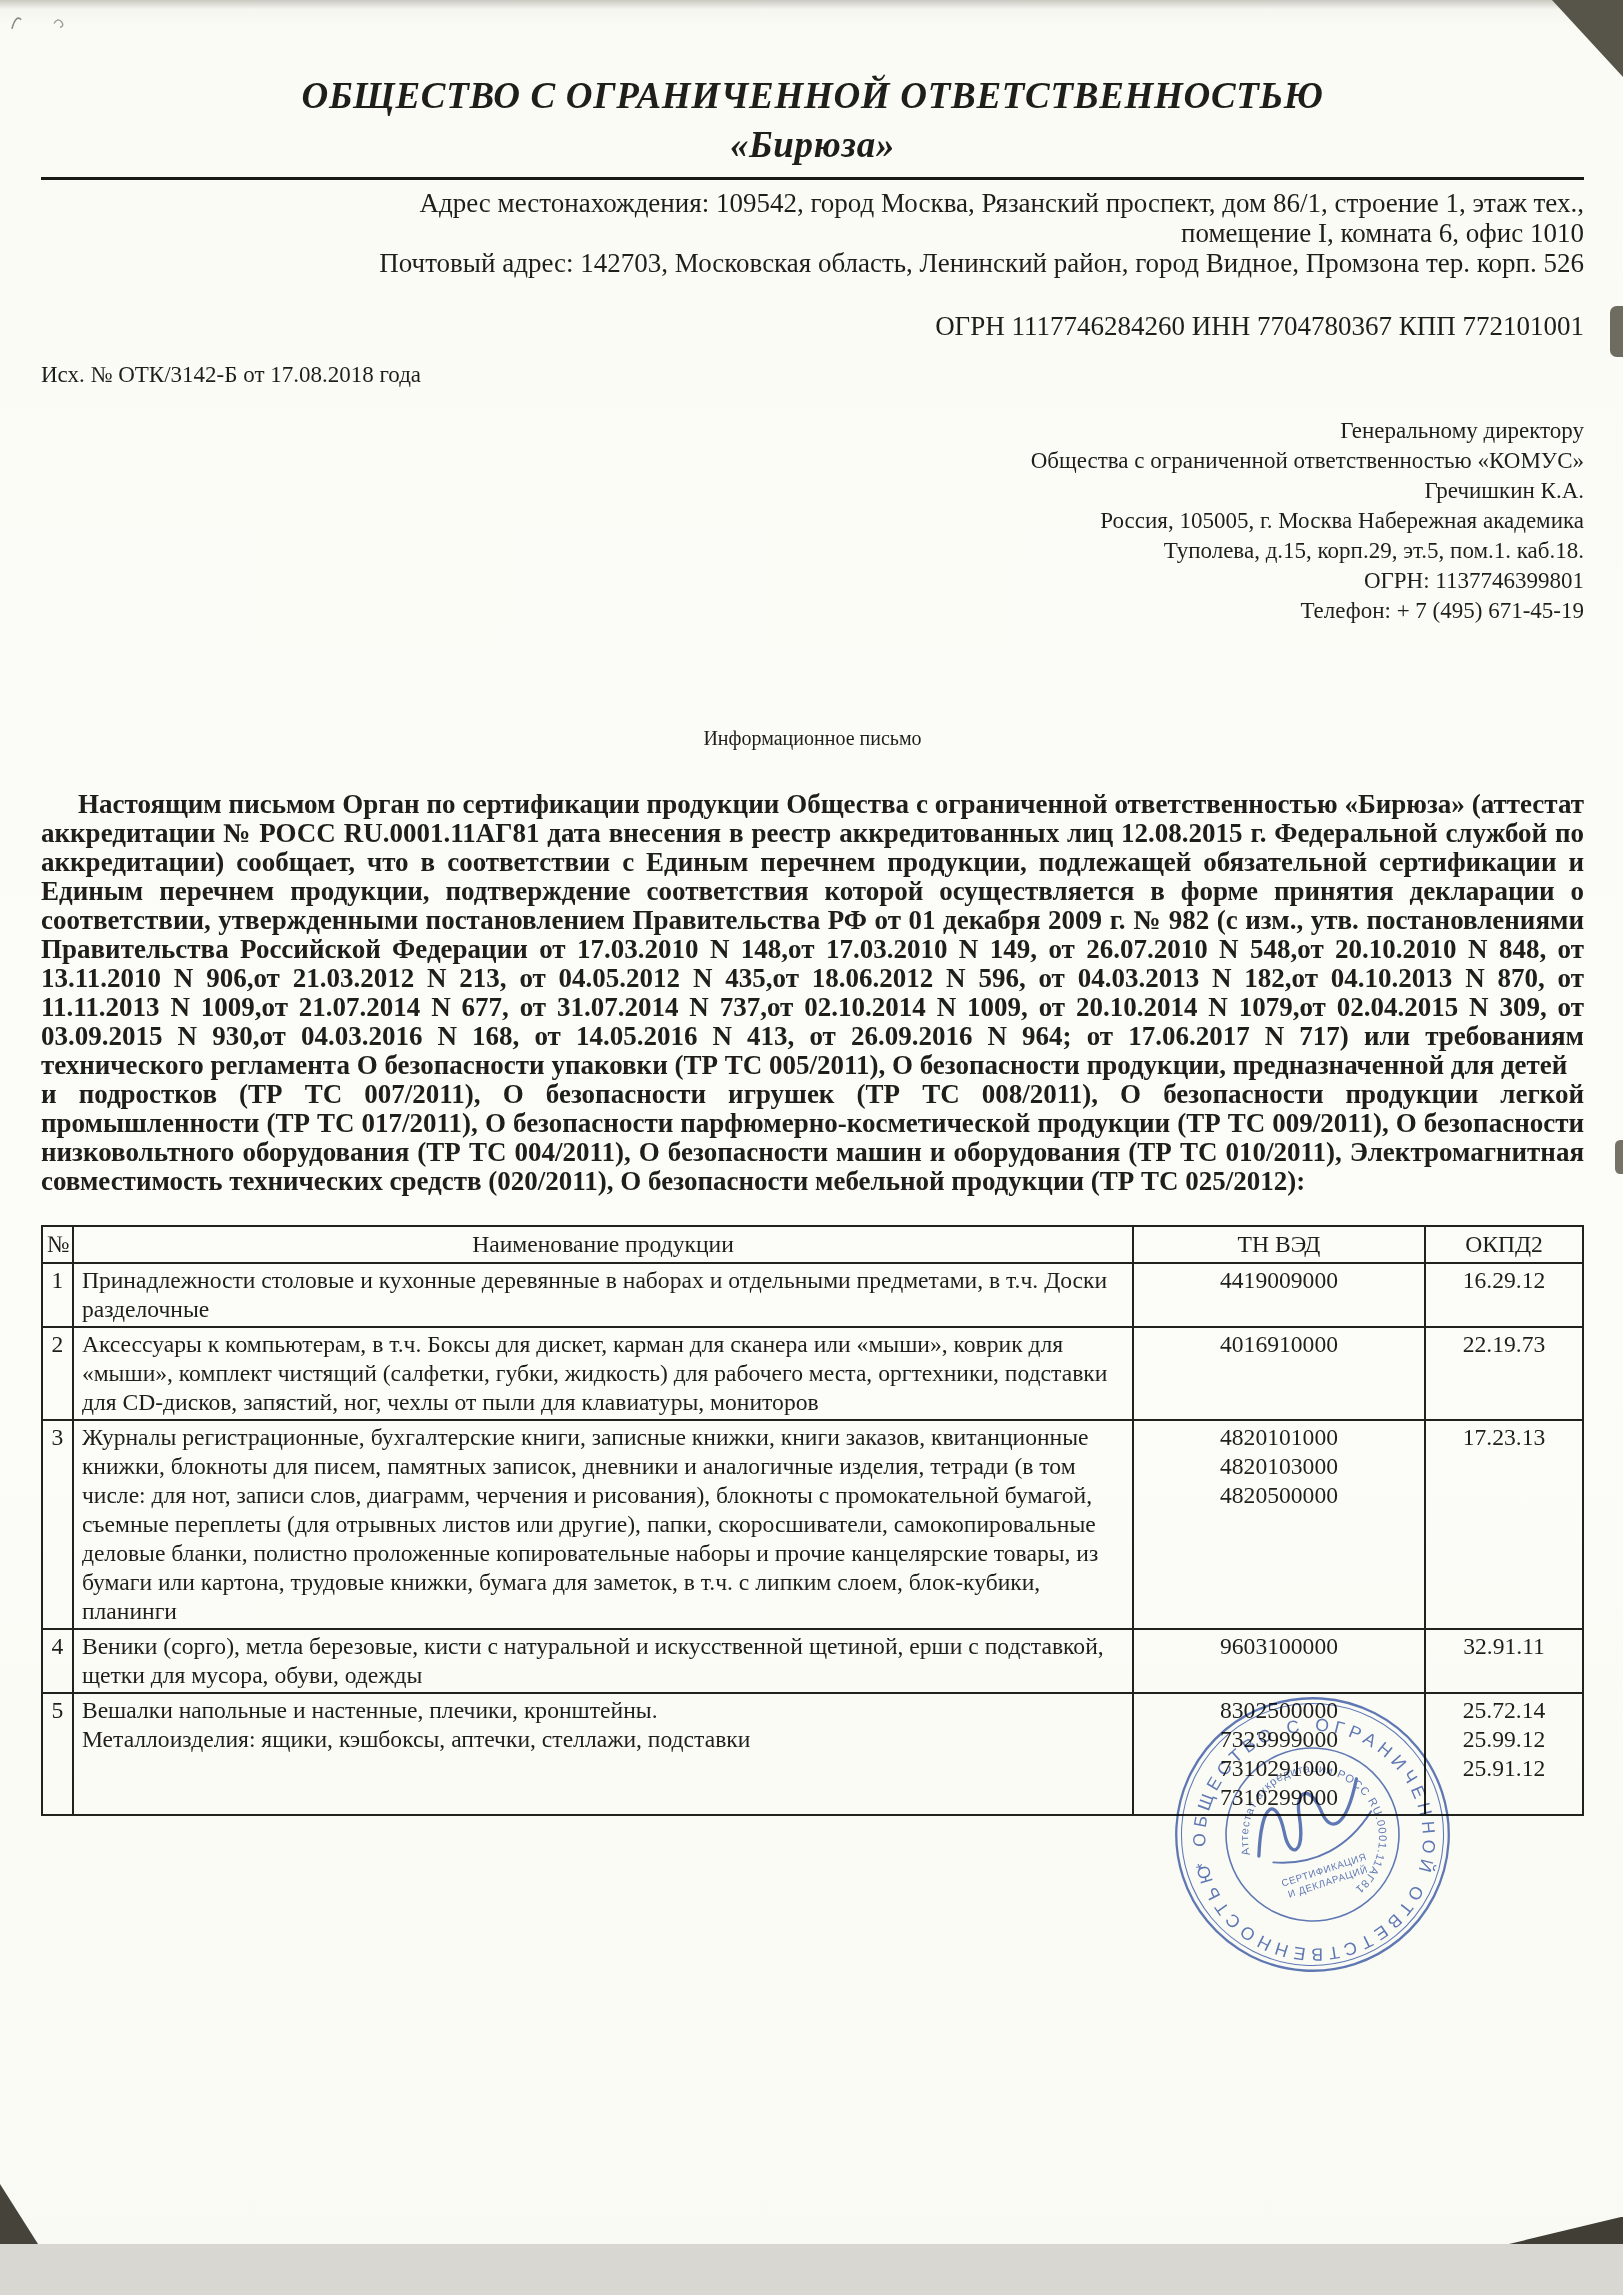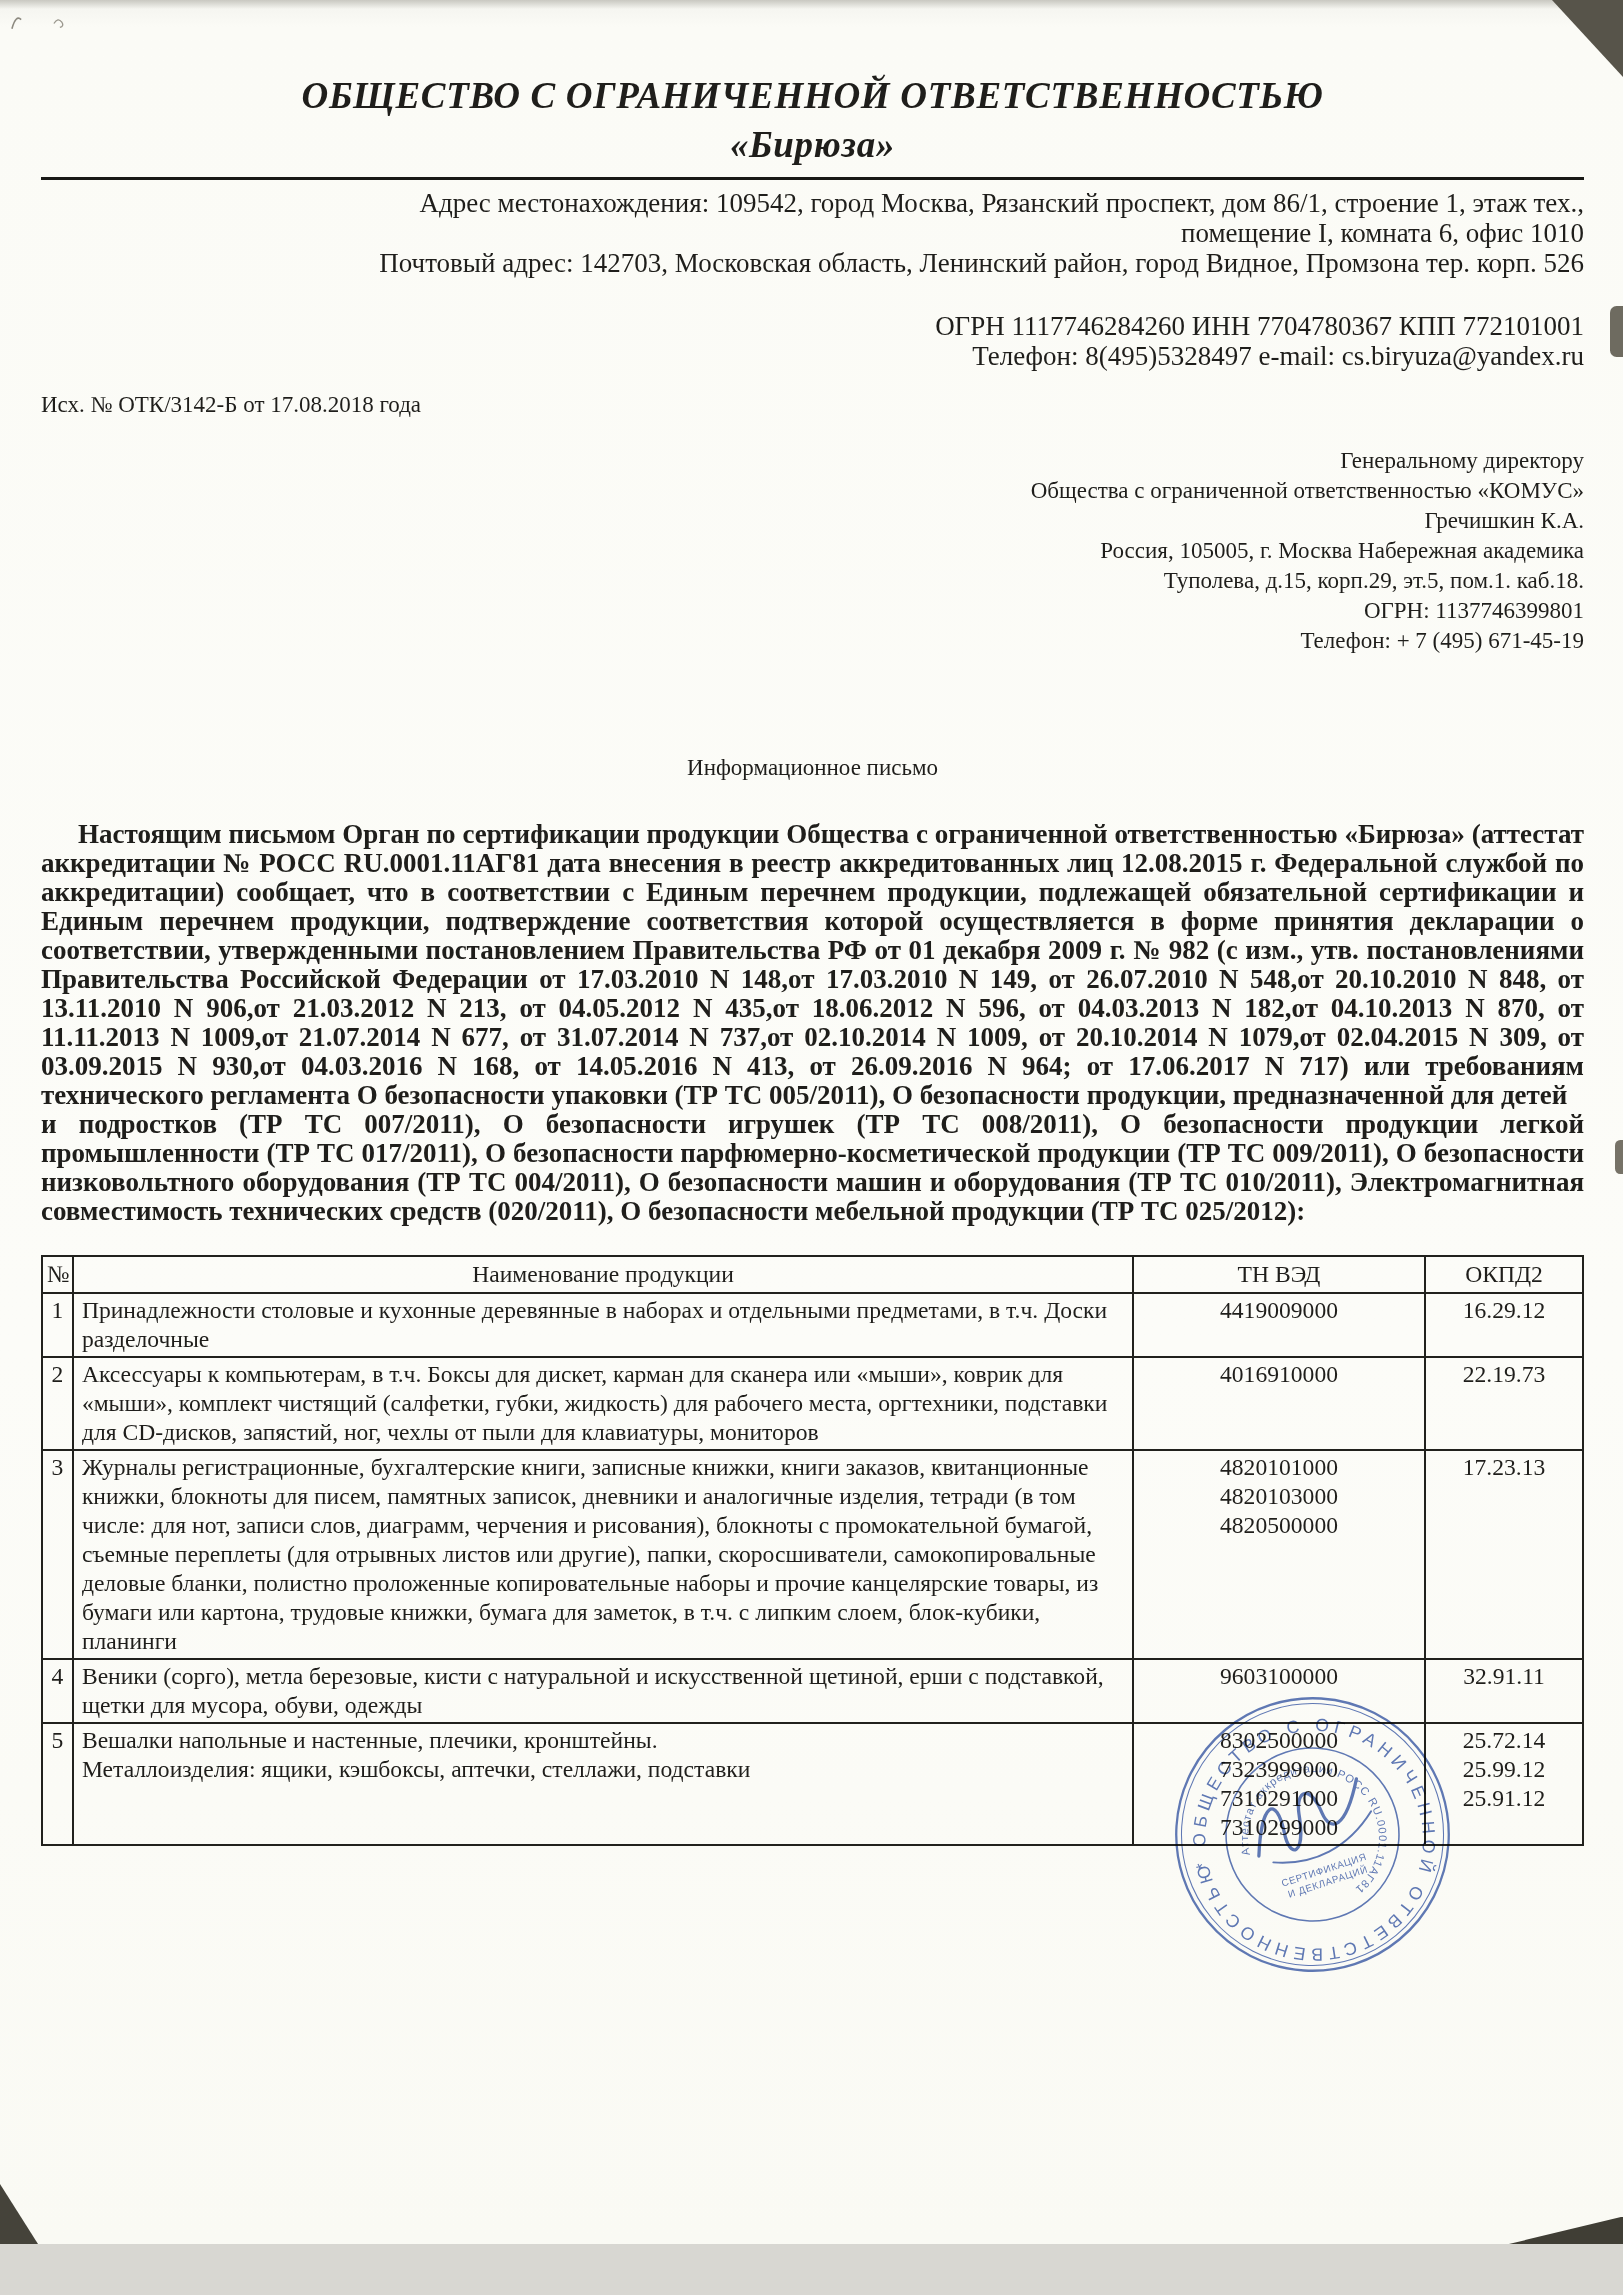--- a/index.html
+++ b/index.html
@@ -21,21 +21,21 @@
   .rule { border-top:3.3px solid #191916; margin-top:7.9px; }
 
   .center-line { text-align:right; font-size:27px; line-height:30px; }
   .addr-block { margin-top:7.9px; }
   .gap-sm { height:33px; }
 
   .outgoing { margin-top:19.6px; font-size:23px; line-height:30px; text-align:left; }
 
   .addressee { margin-top:26px; text-align:right; font-size:23px; line-height:30px; }
 
-  .letter-title { margin-top:97px; text-align:center; font-size:23px; line-height:30px; }
+  .letter-title { margin-top:97px; text-align:center; font-size:20px; line-height:30px; }
 
   .body-par { margin:0; font-size:27px; line-height:29px; text-align:justify;font-weight:bold; }
   .p1 { margin-top:37px; text-indent:37px; }
   .p2 { margin-top:0; }
 
   table.products {
     border-collapse:collapse; table-layout:fixed;
     width:1542px; margin-top:29px;
     font-size:23.6px;
   }
@@ -116,21 +116,20 @@
 
       <div class="addr-block">
         <div class="center-line">Адрес местонахождения: 109542, город Москва, Рязанский проспект, дом 86/1, строение 1, этаж тех.,</div>
         <div class="center-line">помещение I, комната 6, офис 1010</div>
         <div class="center-line">Почтовый адрес: 142703, Московская область, Ленинский район, город Видное, Промзона тер. корп. 526</div>
       </div>
 
       <div class="gap-sm"></div>
 
       <div class="center-line">ОГРН 1117746284260 ИНН 7704780367 КПП 772101001</div>
-      <div class="center-line">Телефон: 8(495)5328497 e-mail: cs.biryuza@yandex.ru</div>
     </div>
 
     <div class="outgoing">Исх. № ОТК/3142-Б от 17.08.2018 года</div>
 
     <div class="addressee">
       <div>Генеральному директору</div>
       <div>Общества с ограниченной ответственностью «КОМУС»</div>
       <div>Гречишкин К.А.</div>
       <div>Россия, 105005, г. Москва Набережная академика</div>
       <div>Туполева, д.15, корп.29, эт.5, пом.1. каб.18.</div>

